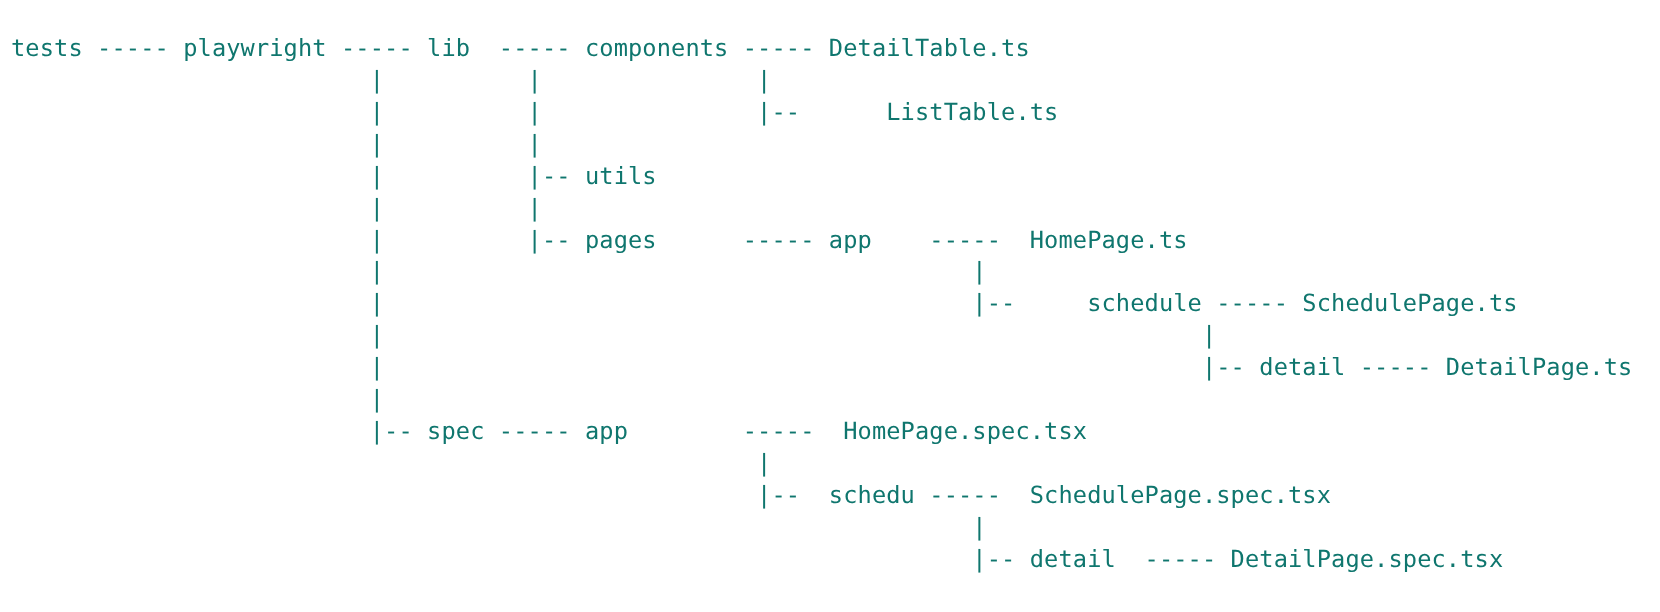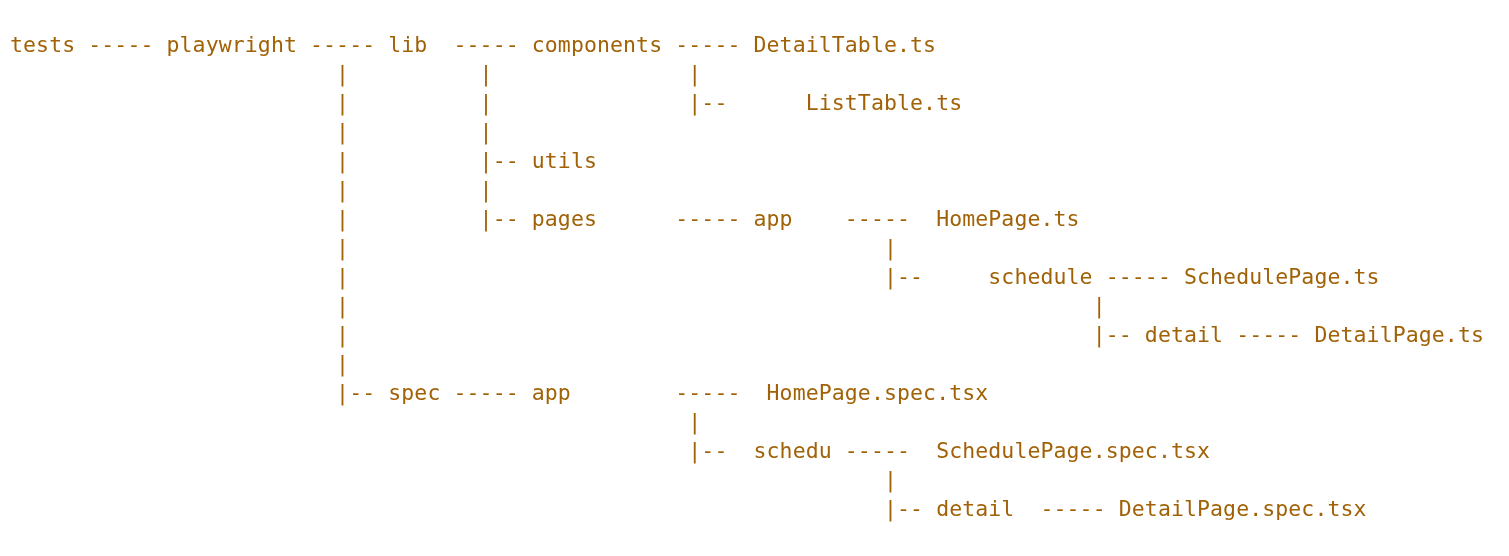--- a/index.html
+++ b/index.html
@@ -15,21 +15,21 @@
   }
   .tree {
     box-sizing: border-box;
     width: 1509px;
     height: 556px;
     padding: 30px 0 0 10px;
     font-family: "DejaVu Sans Mono", "Liberation Mono", monospace;
     font-size: 21.5px;
     line-height: 29px;
     letter-spacing: 0.1px;
-    color: #a16207;
+    color: #0f766e;
     white-space: pre;
     overflow: hidden;
   }
   .tree div {
     white-space: pre;
     height: 29px;
   }
 </style>
 </head>
 <body>

